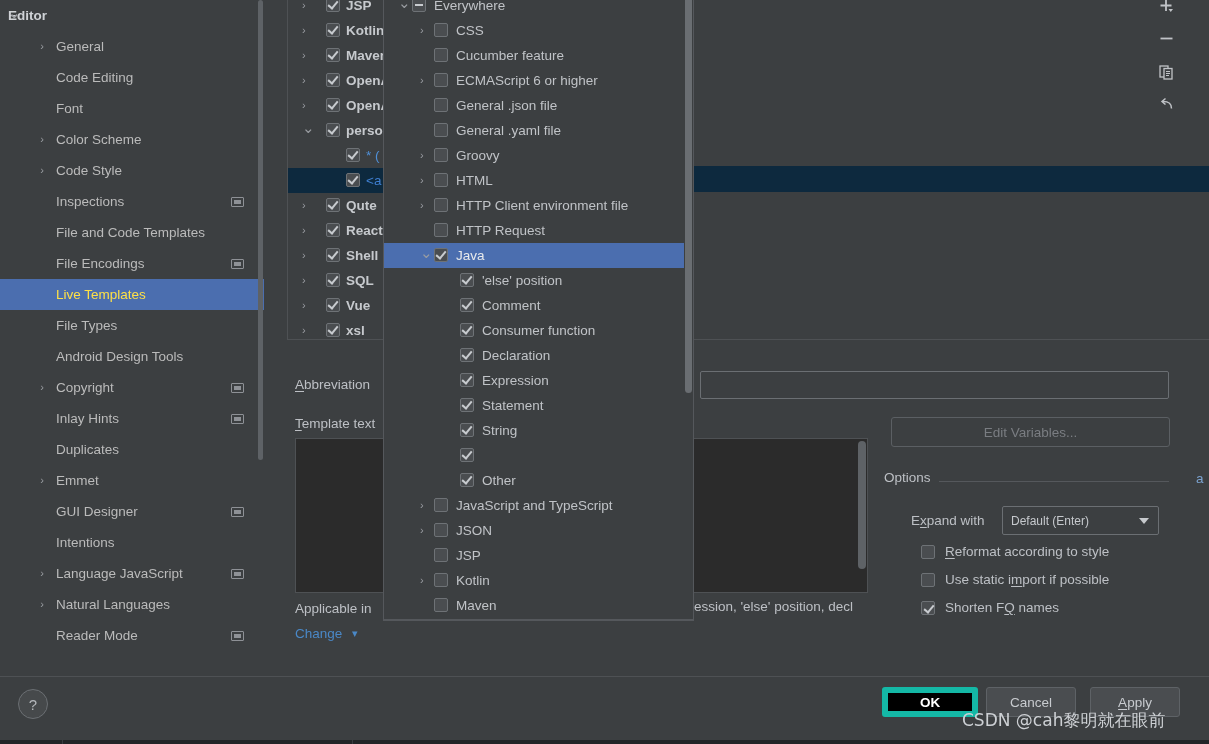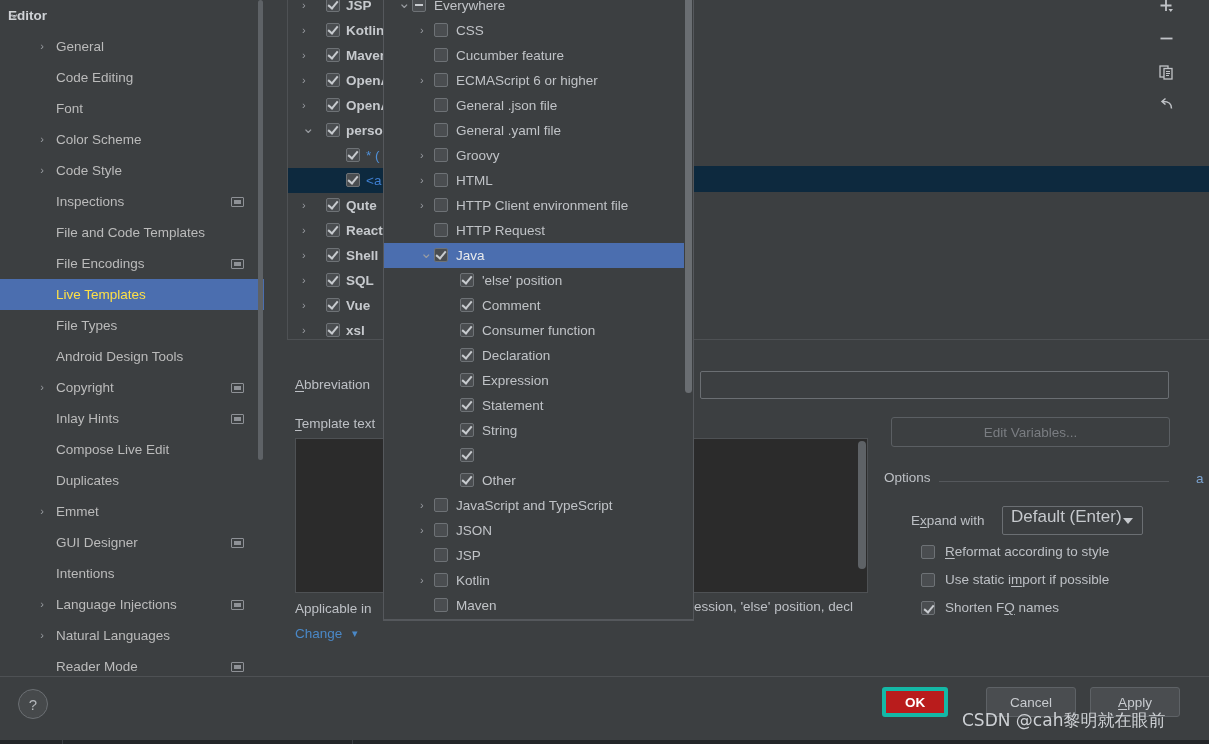--- a/index.html
+++ b/index.html
@@ -62,21 +62,21 @@
   .form-label{position:absolute;font-size:13.5px;color:#bdc0c5;white-space:nowrap;}
   .u{text-decoration:underline;text-underline-offset:2px;}
   #abbrev-input{position:absolute;left:700px;top:371px;width:469px;height:28px;background:#3c3f41;border:1px solid #6b6f73;box-sizing:border-box;border-radius:2px;}
   #tpltext-area{position:absolute;left:295px;top:438px;width:573px;height:155px;background:#2b2b2b;border:1px solid #4e5154;box-sizing:border-box;}
   #tpltext-scroll{position:absolute;left:858px;top:441px;width:8px;height:128px;background:#5e6266;border-radius:4px;}
   #edit-vars-btn{position:absolute;left:891px;top:417px;width:279px;height:30px;background:#3c3f41;border:1px solid #5b5f63;box-sizing:border-box;border-radius:3px;color:#7a7d82;display:flex;align-items:center;justify-content:center;font-size:13.5px;}
 
   #options-legend{position:absolute;left:884px;top:470px;font-size:13.5px;color:#bdc0c5;background:#3c3f41;padding-right:8px;z-index:2;}
   #options-rule{position:absolute;left:884px;top:481px;width:285px;height:1px;background:#55585c;}
   #expand-label{position:absolute;left:911px;top:513px;}
-  #expand-select{position:absolute;left:1002px;top:506px;width:141px;height:29px;background:#3c3f41;border:1px solid #6b6f73;box-sizing:border-box;border-radius:2px;display:flex;align-items:flex-start;padding:0 8px;color:#c6c9cd;font-size:17px;}
+  #expand-select{position:absolute;left:1002px;top:506px;width:157px;height:29px;background:#3c3f41;border:1px solid #6b6f73;box-sizing:border-box;border-radius:2px;display:flex;align-items:center;padding:0 8px;color:#c6c9cd;font-size:12px;}
   #expand-select .arrow{position:absolute;right:9px;top:11px;width:0;height:0;border-left:5px solid transparent;border-right:5px solid transparent;border-top:6px solid #c6c9cd;}
   .opt-row{position:absolute;left:921px;height:22px;line-height:22px;font-size:13.5px;color:#bdc0c5;}
   .opt-row .cb2{position:absolute;left:0;top:4px;width:14px;height:14px;box-sizing:border-box;border:1px solid #6e7276;background:#4a4d50;border-radius:2px;}
   .opt-row .cb2.on::after{content:"";position:absolute;left:4px;top:1px;width:4px;height:8px;border:solid #c8cbcf;border-width:0 2px 2px 0;transform:rotate(40deg);}
   .opt-row .olbl{position:absolute;left:24px;white-space:nowrap;}
 
   #applicable-text{position:absolute;left:694px;top:599px;font-size:13.5px;color:#bdc0c5;white-space:nowrap;overflow:hidden;width:186px;}
   #change-link{position:absolute;left:295px;top:626px;color:#4a88c7;font-size:13.5px;}
   #change-chev{position:absolute;left:352px;top:627px;color:#4a88c7;font-size:11px;}
   #right-edge-frag{position:absolute;left:1196px;top:471px;font-size:13.5px;color:#7ba3d0;}
@@ -88,21 +88,21 @@
   .pp-row .chev{position:absolute;color:#9a9da2;font-size:11px;top:0;}
   .pp-row .txt{position:absolute;}
   #popup-scroll-track{position:absolute;right:0;top:0;width:9px;height:627px;background:#3c3f41;}
   #popup-scroll{position:absolute;right:1px;top:0px;width:7px;height:400px;background:#6a6e72;border-radius:4px;}
   #popup-bottom-edge{position:absolute;left:383px;top:619px;width:311px;height:2px;background:#55585c;z-index:21;}
 
   
   #bottom-bar{position:absolute;left:0;top:676px;width:1209px;height:64px;background:#3c3f41;border-top:1px solid #4e5154;box-sizing:border-box;}
   #help-btn{position:absolute;left:18px;top:12px;width:28px;height:28px;border-radius:50%;border:1px solid #6b6f73;color:#b4b7bb;display:flex;align-items:center;justify-content:center;font-size:15px;background:#46494b;}
   .dlg-btn{position:absolute;top:10px;height:30px;border-radius:3px;display:flex;align-items:center;justify-content:center;font-size:13.5px;box-sizing:border-box;}
-  #ok-btn{left:882px;width:66px;background:#b91c1c;border:4px solid #14b8a6;color:#ffffff;font-weight:bold;}
+  #ok-btn{left:882px;width:96px;background:#000000;border:6px solid #14b8a6;color:#ffffff;font-weight:bold;}
   #cancel-btn{left:986px;width:90px;background:#4a4d50;border:1px solid #5e6266;color:#c8cbcf;}
   #apply-btn{left:1090px;width:90px;background:#4a4d50;border:1px solid #5e6266;color:#c8cbcf;}
   #watermark{position:absolute;left:962px;top:709px;color:#cdd0d4;font-size:17px;white-space:nowrap;font-family:"DejaVu Sans",sans-serif;}
 </style>
 </head>
 <body>
 
 <div id="editor-backdrop"></div>
 <div id="editor-gutter"></div>
 <div id="gutter-rule"></div>
@@ -122,26 +122,25 @@
         <div class="st-row lvl1"><span class="chev">›</span><span class="lbl">Color Scheme</span></div>
         <div class="st-row lvl1"><span class="chev">›</span><span class="lbl">Code Style</span></div>
         <div class="st-row lvl1"><span class="lbl">Inspections</span><span class="badge"></span></div>
         <div class="st-row lvl1"><span class="lbl">File and Code Templates</span></div>
         <div class="st-row lvl1"><span class="lbl">File Encodings</span><span class="badge"></span></div>
         <div class="st-row lvl1 sel"><span class="lbl">Live Templates</span></div>
         <div class="st-row lvl1"><span class="lbl">File Types</span></div>
         <div class="st-row lvl1"><span class="lbl">Android Design Tools</span></div>
         <div class="st-row lvl1"><span class="chev">›</span><span class="lbl">Copyright</span><span class="badge"></span></div>
         <div class="st-row lvl1"><span class="lbl">Inlay Hints</span><span class="badge"></span></div>
-        <div class="st-row lvl1"><span class="lbl">Compose Live Edit</span></div>
         <div class="st-row lvl1"><span class="lbl">Duplicates</span></div>
         <div class="st-row lvl1"><span class="chev">›</span><span class="lbl">Emmet</span></div>
         <div class="st-row lvl1"><span class="lbl">GUI Designer</span><span class="badge"></span></div>
         <div class="st-row lvl1"><span class="lbl">Intentions</span></div>
-        <div class="st-row lvl1"><span class="chev">›</span><span class="lbl">Language Injections</span><span class="badge"></span></div>
+        <div class="st-row lvl1"><span class="chev">›</span><span class="lbl">Language JavaScript</span><span class="badge"></span></div>
         <div class="st-row lvl1"><span class="chev">›</span><span class="lbl">Natural Languages</span></div>
         <div class="st-row lvl1"><span class="lbl">Reader Mode</span><span class="badge"></span></div>
       </div>
     <div id="settings-scroll-track"></div>
     <div id="settings-scrollbar"></div>
 
     <div id="main-content">
       <div id="list-panel"></div>
       <div id="list-sel-row"></div>
 

